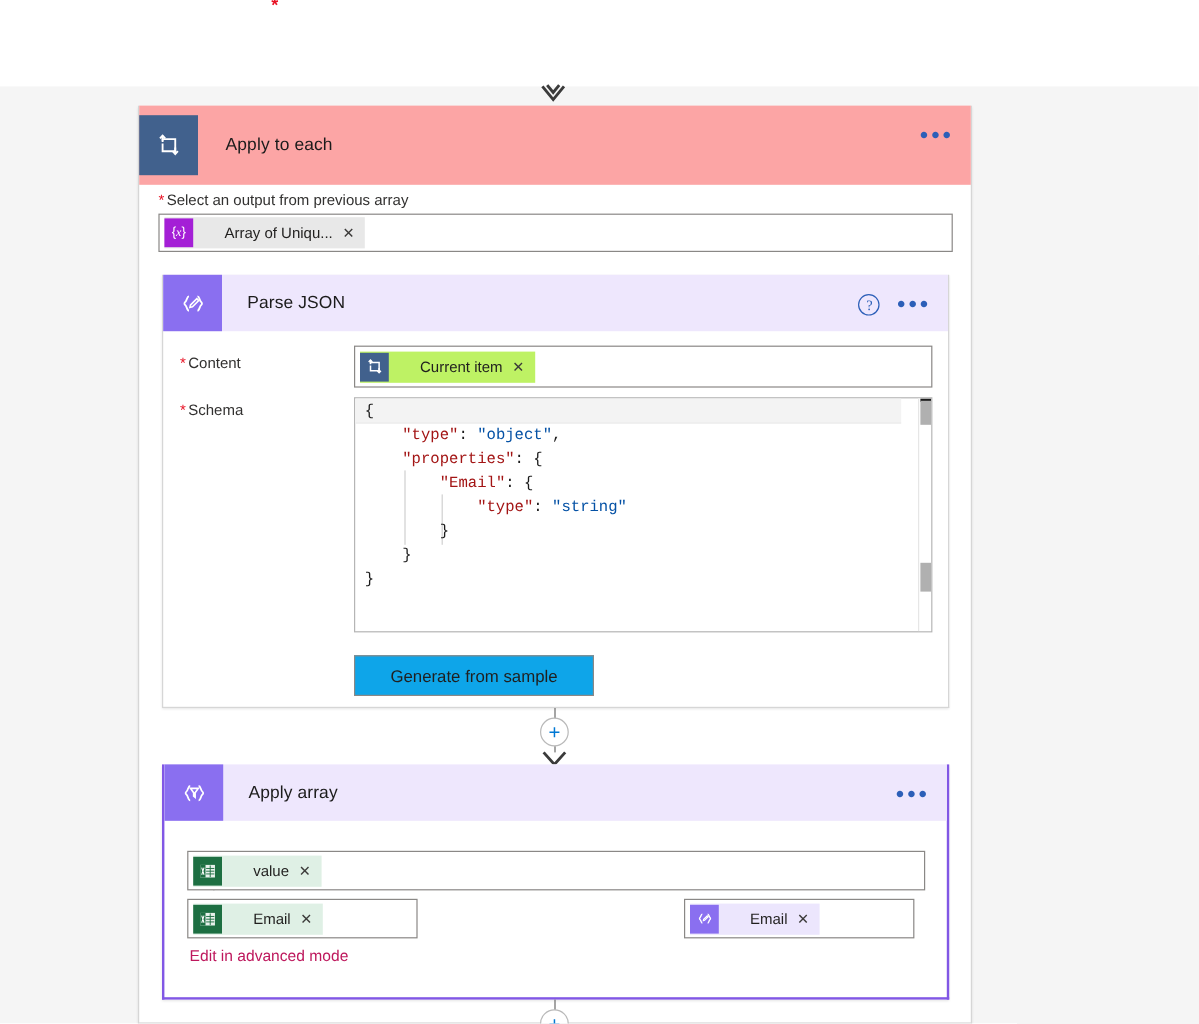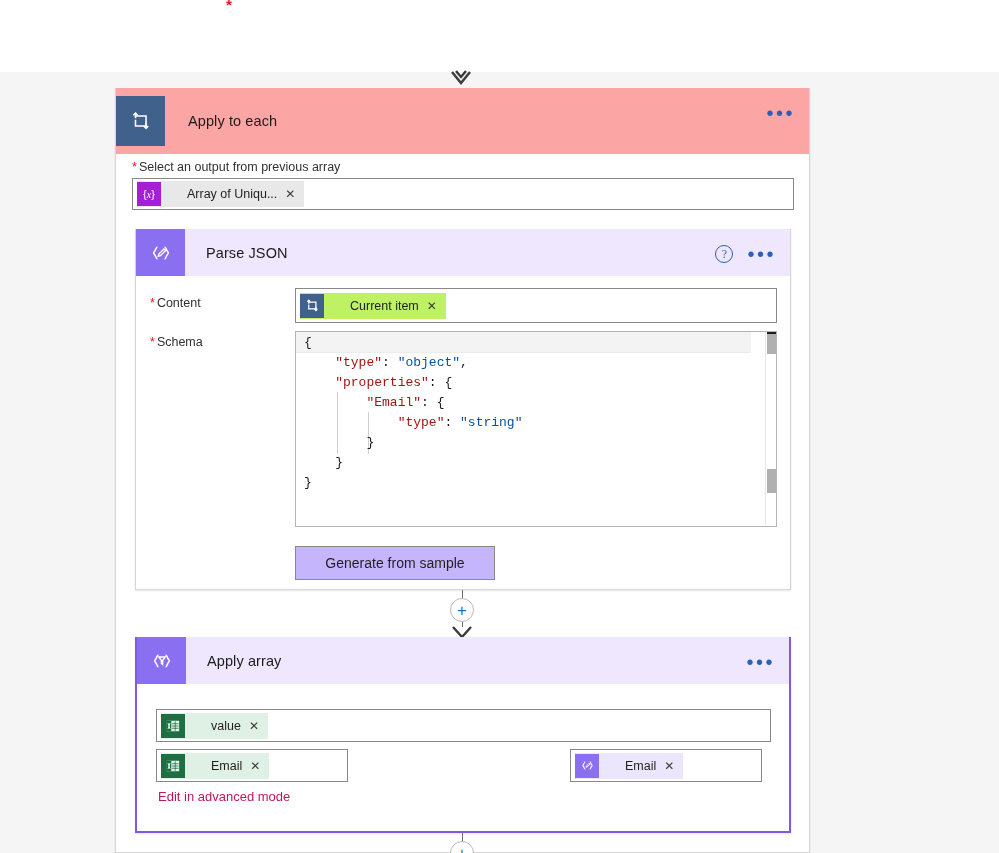--- a/index.html
+++ b/index.html
@@ -131,21 +131,21 @@
   .tok-punct { color:#1b1b1b; }
   .guide { position:absolute; width:1px; background:#d0d0d0; }
   .code-firstline-hl {
     position:absolute; background:#f3f3f3; border-bottom:1px solid #ececec;
   }
   .vscroll-track { position:absolute; width:11px; background:#ffffff; border-left:1px solid #e6e6e6; }
   .vscroll-thumb { position:absolute; width:9px; background:#b0b0b0; }
   .vscroll-cap { position:absolute; width:9px; height:3px; background:#1b1b1b; }
 
   .btn {
-    position:absolute; background:#c4b5fd; border:1px solid #8a8886;
+    position:absolute; background:#0ea5e9; border:1px solid #8a8886;
     height:34px; display:flex; align-items:center; justify-content:center;
     font-size:14px; color:#201f1e; cursor:pointer;
   }
   .link {
     position:absolute; font-size:13px; color:#be185d; cursor:pointer;
   }
 
   .select-box {
     position:absolute; background:#ffffff; border:1px solid #8a8886;
     height:32px; display:flex; align-items:center;

